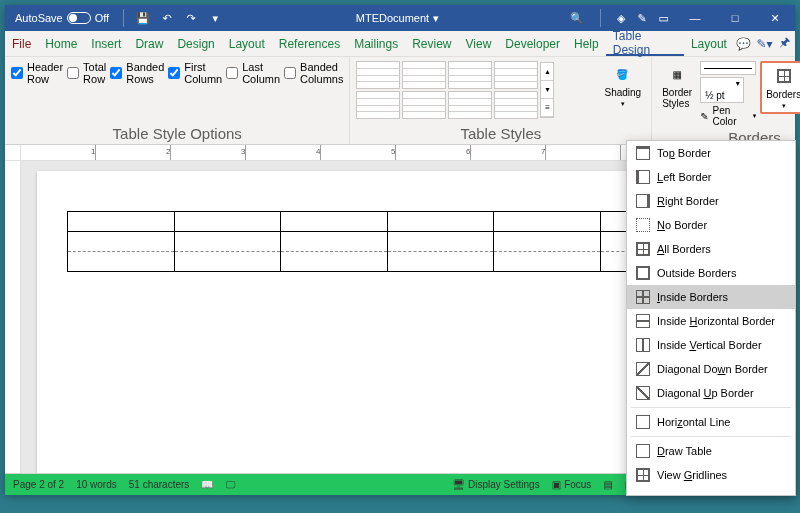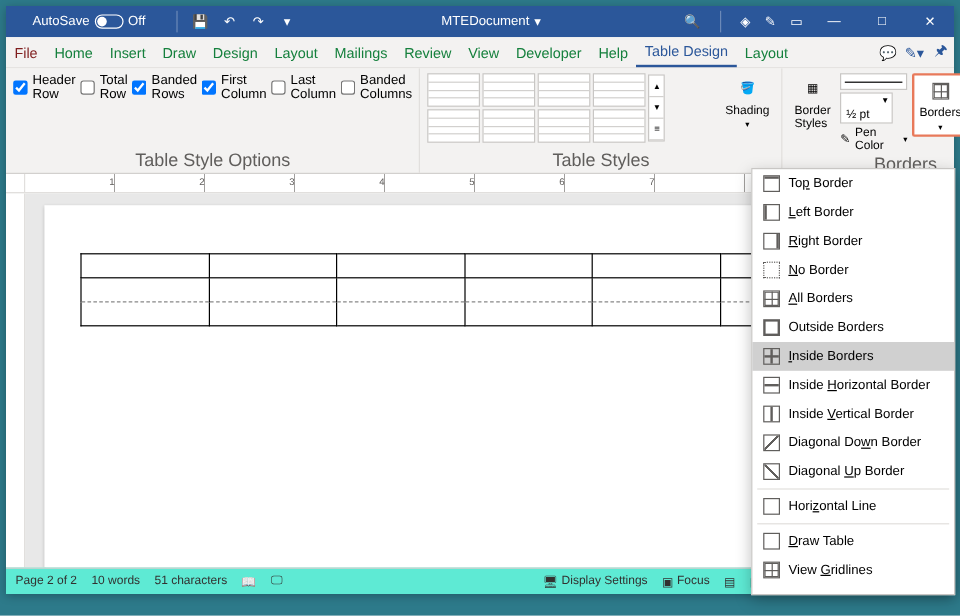--- a/index.html
+++ b/index.html
@@ -1,20 +1,20 @@
 <!DOCTYPE html>
 <html><head>
 <meta charset="utf-8">
 <style>
 * { box-sizing: border-box; margin: 0; padding: 0; font-family: "Segoe UI", Arial, sans-serif; }
 body { background: #2d7a8a; width: 800px; height: 513px; overflow: hidden; position: relative; }
 .window { position: absolute; left: 5px; top: 5px; width: 790px; height: 490px; background: #fff; box-shadow: 0 2px 8px rgba(0,0,0,0.3); display: flex; flex-direction: column; }
 
 .titlebar { height: 26px; background: #2b579a; color: #fff; display: flex; align-items: center; font-size: 11px; }
-.titlebar .autosave { display: flex; align-items: center; gap: 4px; padding: 0 22px; text-align: center; }
+.titlebar .autosave { display: flex; align-items: center; gap: 4px; padding: 0 10px; text-align: center; }
 .titlebar .toggle { width: 24px; height: 12px; border: 1px solid #fff; border-radius: 6px; position: relative; }
 .titlebar .toggle::after { content: ""; position: absolute; left: 1px; top: 1px; width: 8px; height: 8px; background: #fff; border-radius: 50%; }
 .titlebar .qat { display: flex; gap: 10px; padding: 0 8px; }
 .titlebar .qat span { width: 14px; height: 14px; display: flex; align-items: center; justify-content: center; }
 .titlebar .doctitle { flex: 1; text-align: center; display: flex; align-items: center; justify-content: center; gap: 4px; }
 .titlebar .right { display: flex; align-items: center; gap: 12px; padding: 0 6px; }
 .titlebar .winctl { width: 28px; height: 26px; display: flex; align-items: center; justify-content: center; }
 .titlebar .sep { width: 1px; height: 18px; background: rgba(255,255,255,0.3); margin: 0 4px; }
 
 .tabs { height: 26px; background: #f3f2f1; border-bottom: 1px solid #e1dfdd; display: flex; align-items: center; font-size: 12px; }
@@ -62,21 +62,21 @@
 .page { margin: 10px 0 0 16px; background: #fff; width: 700px; height: 320px; box-shadow: 0 1px 3px rgba(0,0,0,0.2); padding: 40px 30px 30px; }
 .dtable { border-collapse: collapse; width: 100%; }
 .dtable td { border: 1px solid #000; height: 20px; }
 .dtable tr:nth-child(2) td, .dtable tr:nth-child(3) td { border-top: 1px dashed #888; border-bottom: 1px dashed #888; }
 .dtable tr:first-child td { border-top: 1px solid #000; }
 .dtable tr:last-child td { border-bottom: 1px solid #000; }
 .dtable td:first-child { border-left: 1px solid #000; }
 .dtable td:last-child { border-right: 1px solid #000; }
 .dtable td + td { border-left: 1px dashed #888; }
 
-.statusbar { height: 22px; background: #5eead4; border-top: 1px solid #d2d0ce; display: flex; align-items: center; font-size: 10px; color: #323130; padding: 0 8px; gap: 12px; }
+.statusbar { height: 22px; background: #22c55e; border-top: 1px solid #d2d0ce; display: flex; align-items: center; font-size: 10px; color: #323130; padding: 0 8px; gap: 12px; }
 .statusbar .spacer { flex: 1; }
 .statusbar .sbtn { display: flex; align-items: center; gap: 3px; }
 .zoom { display: flex; align-items: center; gap: 4px; }
 .zoom .track { width: 70px; height: 3px; background: #c8c6c4; position: relative; }
 .zoom .track::after { content: ""; position: absolute; left: 50%; top: -3px; width: 3px; height: 9px; background: #605e5c; }
 
 .dropdown { position: absolute; right: 4px; top: 140px; width: 170px; background: #fff; border: 1px solid #c8c6c4; box-shadow: 0 4px 12px rgba(0,0,0,0.25); font-size: 11px; }
 .dropdown .mi { display: flex; align-items: center; gap: 6px; padding: 4px 8px; }
 .dropdown .mi.hover { background: #d0d0d0; }
 .dropdown .mi .mic { width: 16px; height: 16px; display: flex; align-items: center; justify-content: center; }
@@ -135,20 +135,21 @@
     </div>
   </div>
 
   <div class="tabs">
     <div class="tab file">File</div>
     <div class="tab">Home</div>
     <div class="tab">Insert</div>
     <div class="tab">Draw</div>
     <div class="tab">Design</div>
     <div class="tab">Layout</div>
+    <div class="tab">References</div>
     <div class="tab">Mailings</div>
     <div class="tab">Review</div>
     <div class="tab">View</div>
     <div class="tab">Developer</div>
     <div class="tab">Help</div>
     <div class="tab active">Table Design</div>
     <div class="tab">Layout</div>
     <div class="spacer"></div>
     <div class="ricon">💬</div>
     <div class="ricon">✎▾</div>

